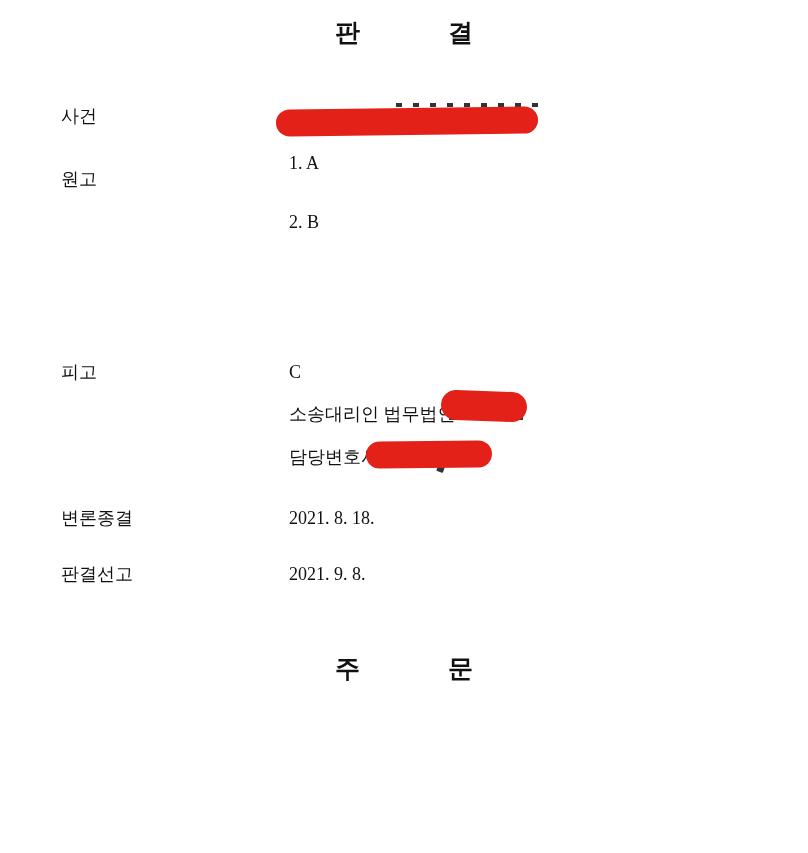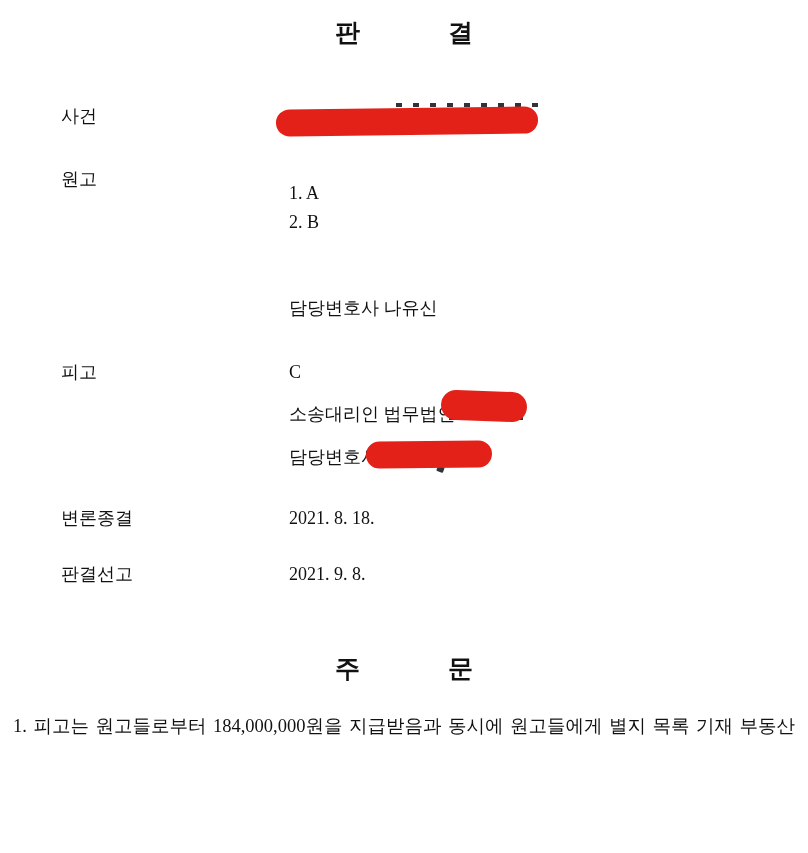--- a/index.html
+++ b/index.html
@@ -95,23 +95,22 @@
   <div class="doc-title">
     <span>판</span>
     <span>결</span>
   </div>
 
   <div class="field-label" style="top:105px">사건</div>
   <div class="remnant case-remnant"></div>
   <div class="redaction case-blob" style="background: rgb(227, 33, 25);"></div>
 
   <div class="field-label" style="top:168px">원고</div>
-  <div class="field-value" style="top:182px">1. A</div>
+  <div class="field-value" style="top:152px">1. A</div>
   <div class="field-value" style="top:211px">2. B</div>
-  <div class="field-value" style="top:297px">담당변호사 나유신</div>
 
   <div class="field-label" style="top:361px">피고</div>
   <div class="field-value" style="top:361px">C</div>
   <div class="field-value" style="top:403px">소송대리인 법무법인</div>
   <div class="remnant counsel-remnant"></div>
   <div class="redaction counsel-blob" style="background: rgb(227, 33, 25);"></div>
   <div class="field-value" style="top:446px">담당변호사</div>
   <div class="remnant attorney-remnant"></div>
   <div class="redaction attorney-blob" style="background: rgb(227, 33, 25);"></div>
 
@@ -119,15 +118,14 @@
   <div class="field-value" style="top:507px">2021. 8. 18.</div>
 
   <div class="field-label" style="top:563px">판결선고</div>
   <div class="field-value" style="top:563px">2021. 9. 8.</div>
 
   <div class="order-heading">
     <span>주</span>
     <span>문</span>
   </div>
 
-  <div class="order-line fill" style="top:714px">1. 피고는 원고들로부터 184,000,000원을 지급받음과 동시에 원고들에게 별지 목록 기재 부동산</div>
 
 </div>
 
 </body></html>

